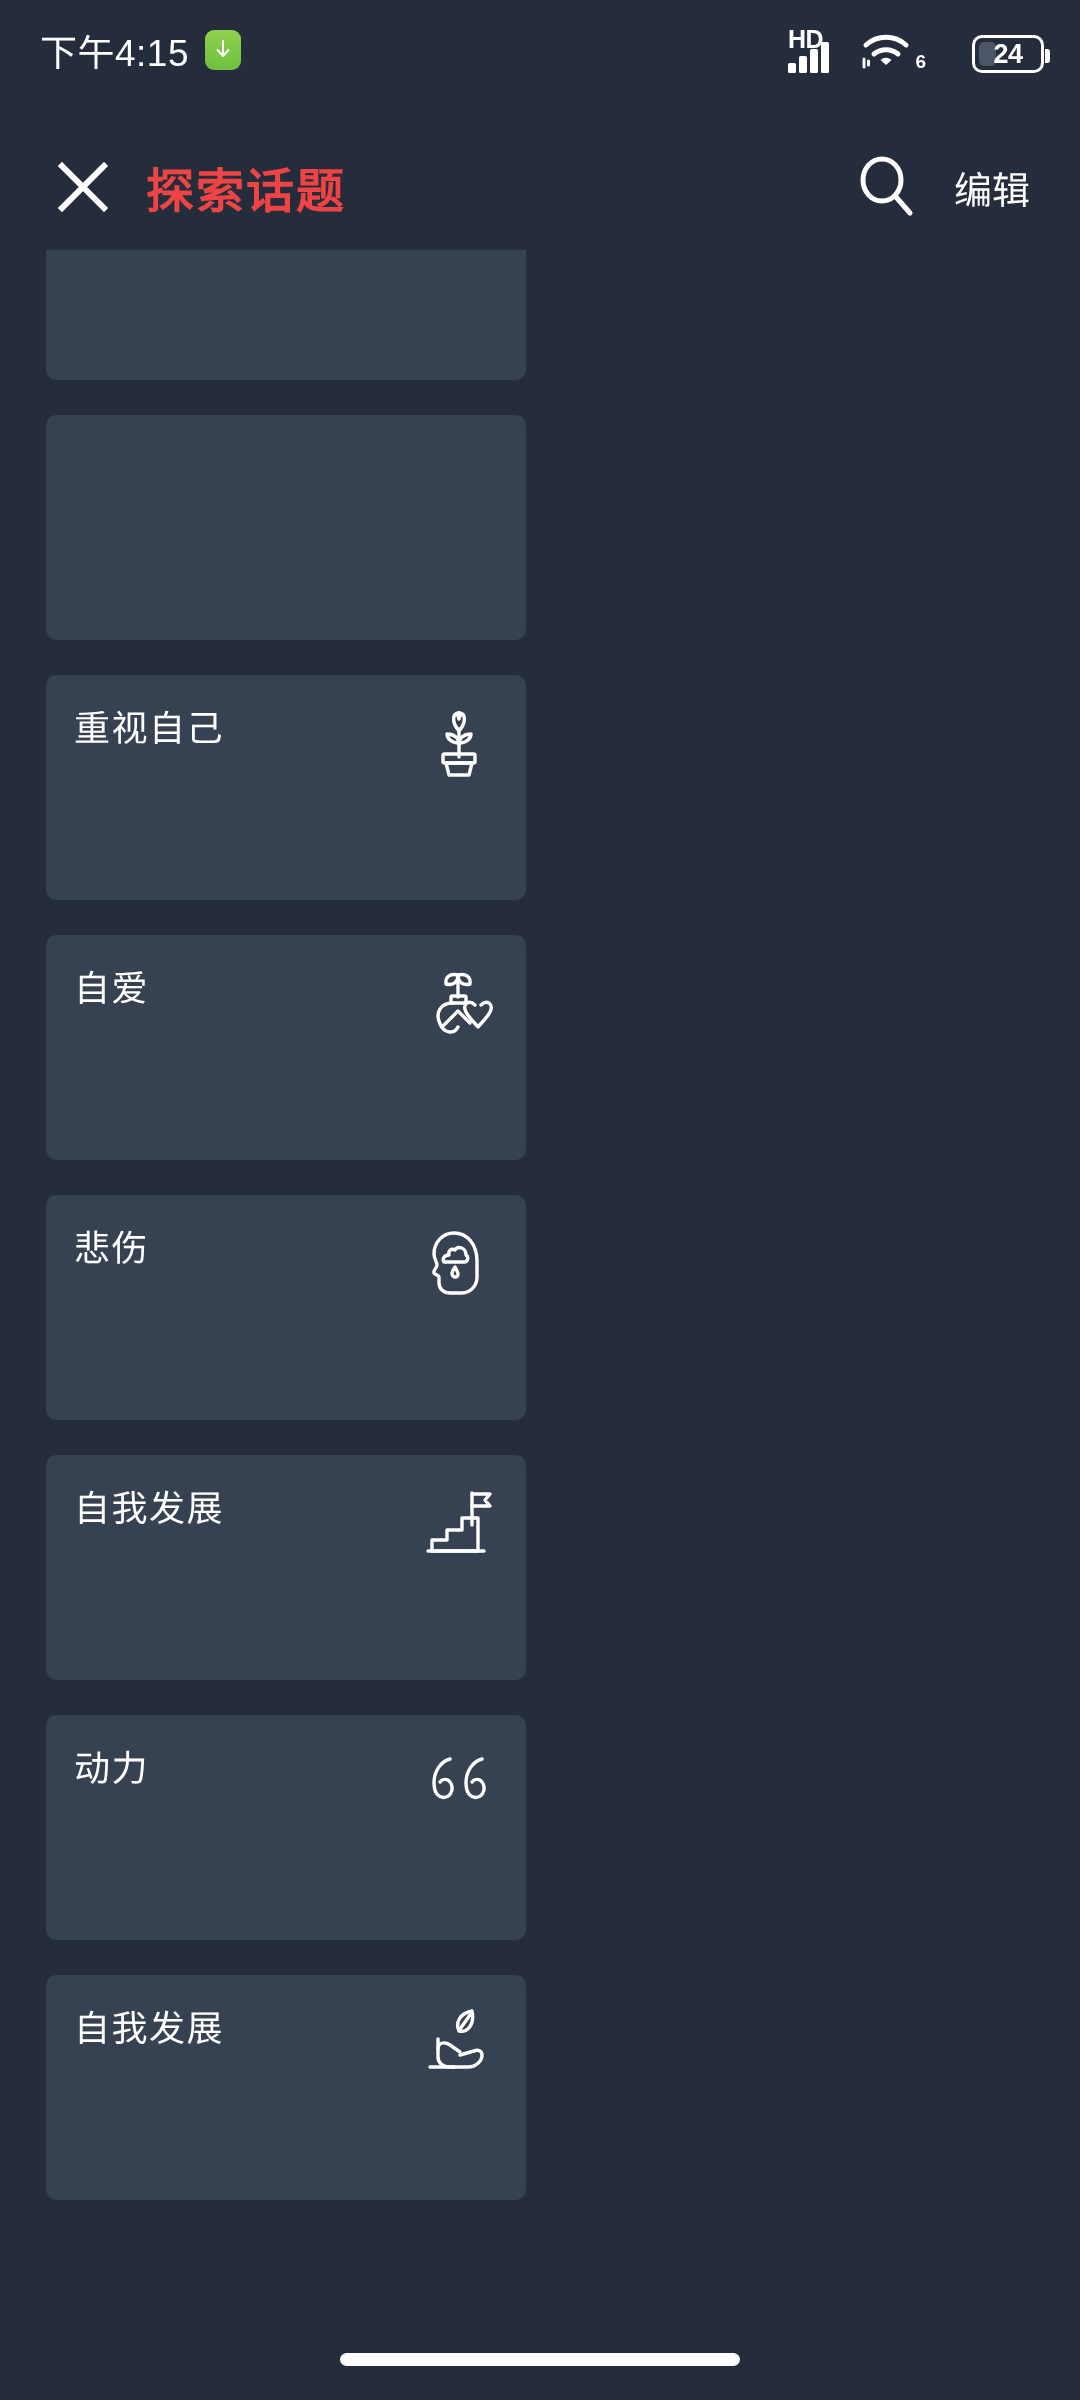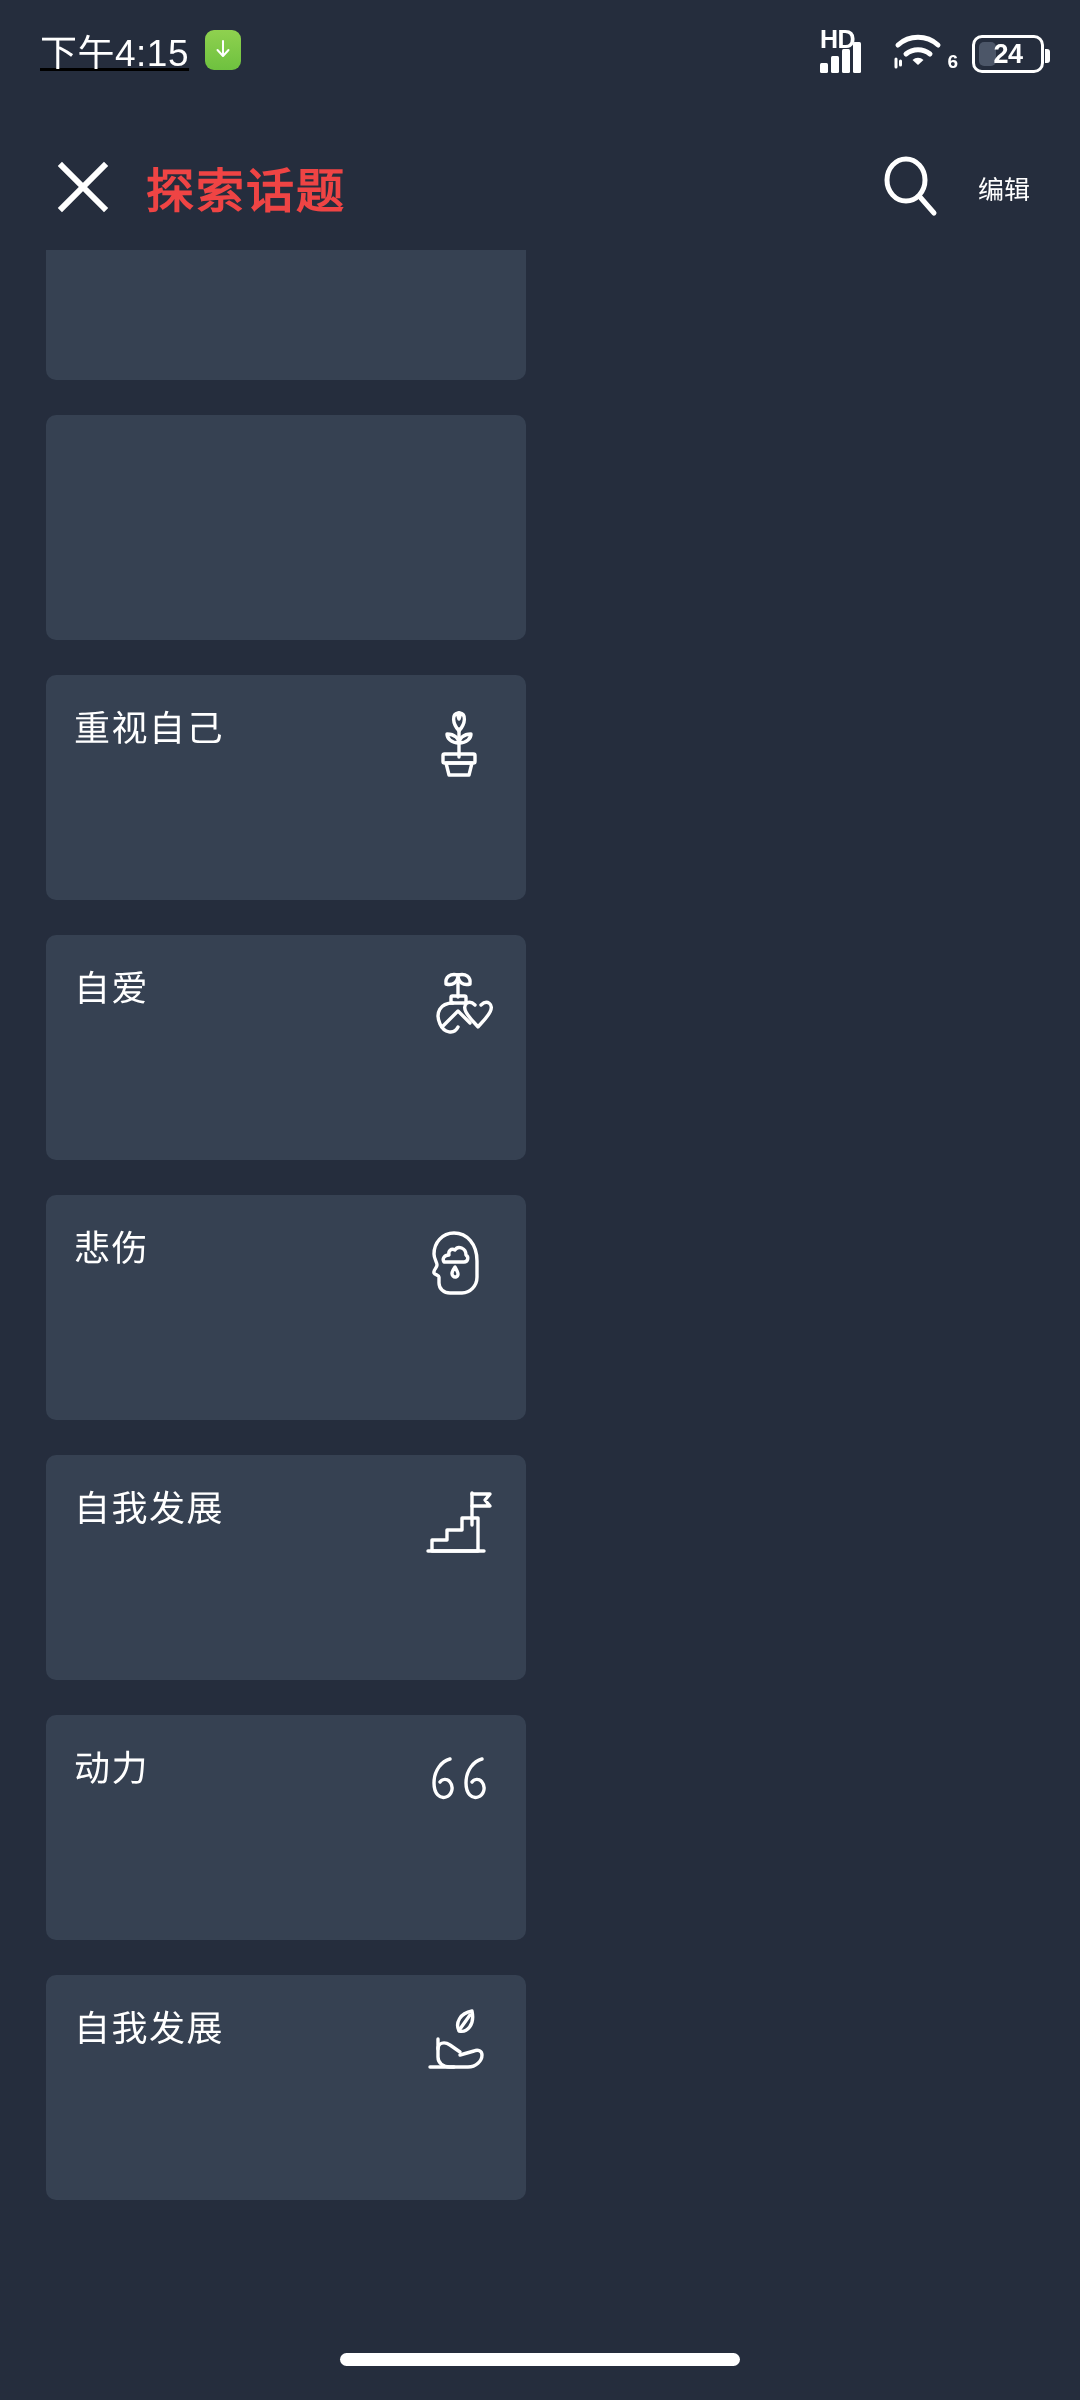--- a/index.html
+++ b/index.html
@@ -11,21 +11,21 @@
     overflow:hidden;
   }
   body { position:relative; }
 
   
   .statusbar{
     position:absolute; top:0; left:0; width:1080px; height:100px;
     display:flex; align-items:center; justify-content:space-between;
     padding:0 36px 0 40px;
   }
-  .sb-left{ display:flex; align-items:center; gap:16px;text-decoration:underline; }
+  .sb-left{ display:flex; align-items:center; gap:16px; }
   .sb-time{ color:#ffffff; font-size:37px; letter-spacing:.5px; }
   .dl-badge{
     width:36px; height:40px; border-radius:9px;
     background:linear-gradient(180deg,#8fd14f 0%,#6ec13f 100%);
     display:flex; align-items:center; justify-content:center;
   }
   .sb-right{ display:flex; align-items:flex-end; gap:16px; }
   .hd-sig{ position:relative; width:58px; height:46px; }
   .hd-sig .hd{
     position:absolute; top:-2px; left:0; font-size:25px;
@@ -37,21 +37,21 @@
   .bars i:nth-child(2){ height:17px; }
   .bars i:nth-child(3){ height:24px; }
   .bars i:nth-child(4){ height:31px; }
   .wifi-wrap{ position:relative; width:62px; height:46px; }
   .wifi-num{
     position:absolute; right:-2px; bottom:0; font-size:19px; color:#fff; font-weight:bold;
   }
   .batt{
     position:relative; width:72px; height:38px;
     border:3.5px solid #ffffff; border-radius:10px;
-    display:flex; align-items:center; padding:0 4px;
+    display:flex; align-items:center; padding:0 4px;margin-left:32px;
   }
   .batt::after{
     content:""; position:absolute; right:-9px; top:11px;
     width:5px; height:14px; background:#fff; border-radius:0 3px 3px 0;
   }
   .batt-fill{
     position:absolute; left:4px; top:4px; bottom:4px; width:17px;
     background:#4c5668; border-radius:5px;
   }
   .batt-num{
@@ -65,21 +65,21 @@
     display:flex; align-items:center; padding:0 44px 0 46px;
   }
   .close-btn{ width:74px; height:74px; display:flex; align-items:center; justify-content:center; }
   .page-title{
     color:#ef4444; font-size:48px; font-weight:bold; margin-left:26px;
     letter-spacing:2px; white-space:nowrap;
   }
   .appbar-spacer{ flex:1; }
   .search-btn{ width:82px; height:82px; display:flex; align-items:center; justify-content:center; }
   .edit-btn{
-    color:#ffffff; font-size:26px; margin-left:20px; white-space:nowrap;
+    color:#ffffff; font-size:38px; margin-left:20px; white-space:nowrap;
     padding:8px 6px;
   }
 
   
   .grid-viewport{
     position:absolute; top:250px; left:0; width:1080px; height:2060px;
     overflow:hidden;
   }
   .grid{
     position:absolute; left:0; width:1080px;

